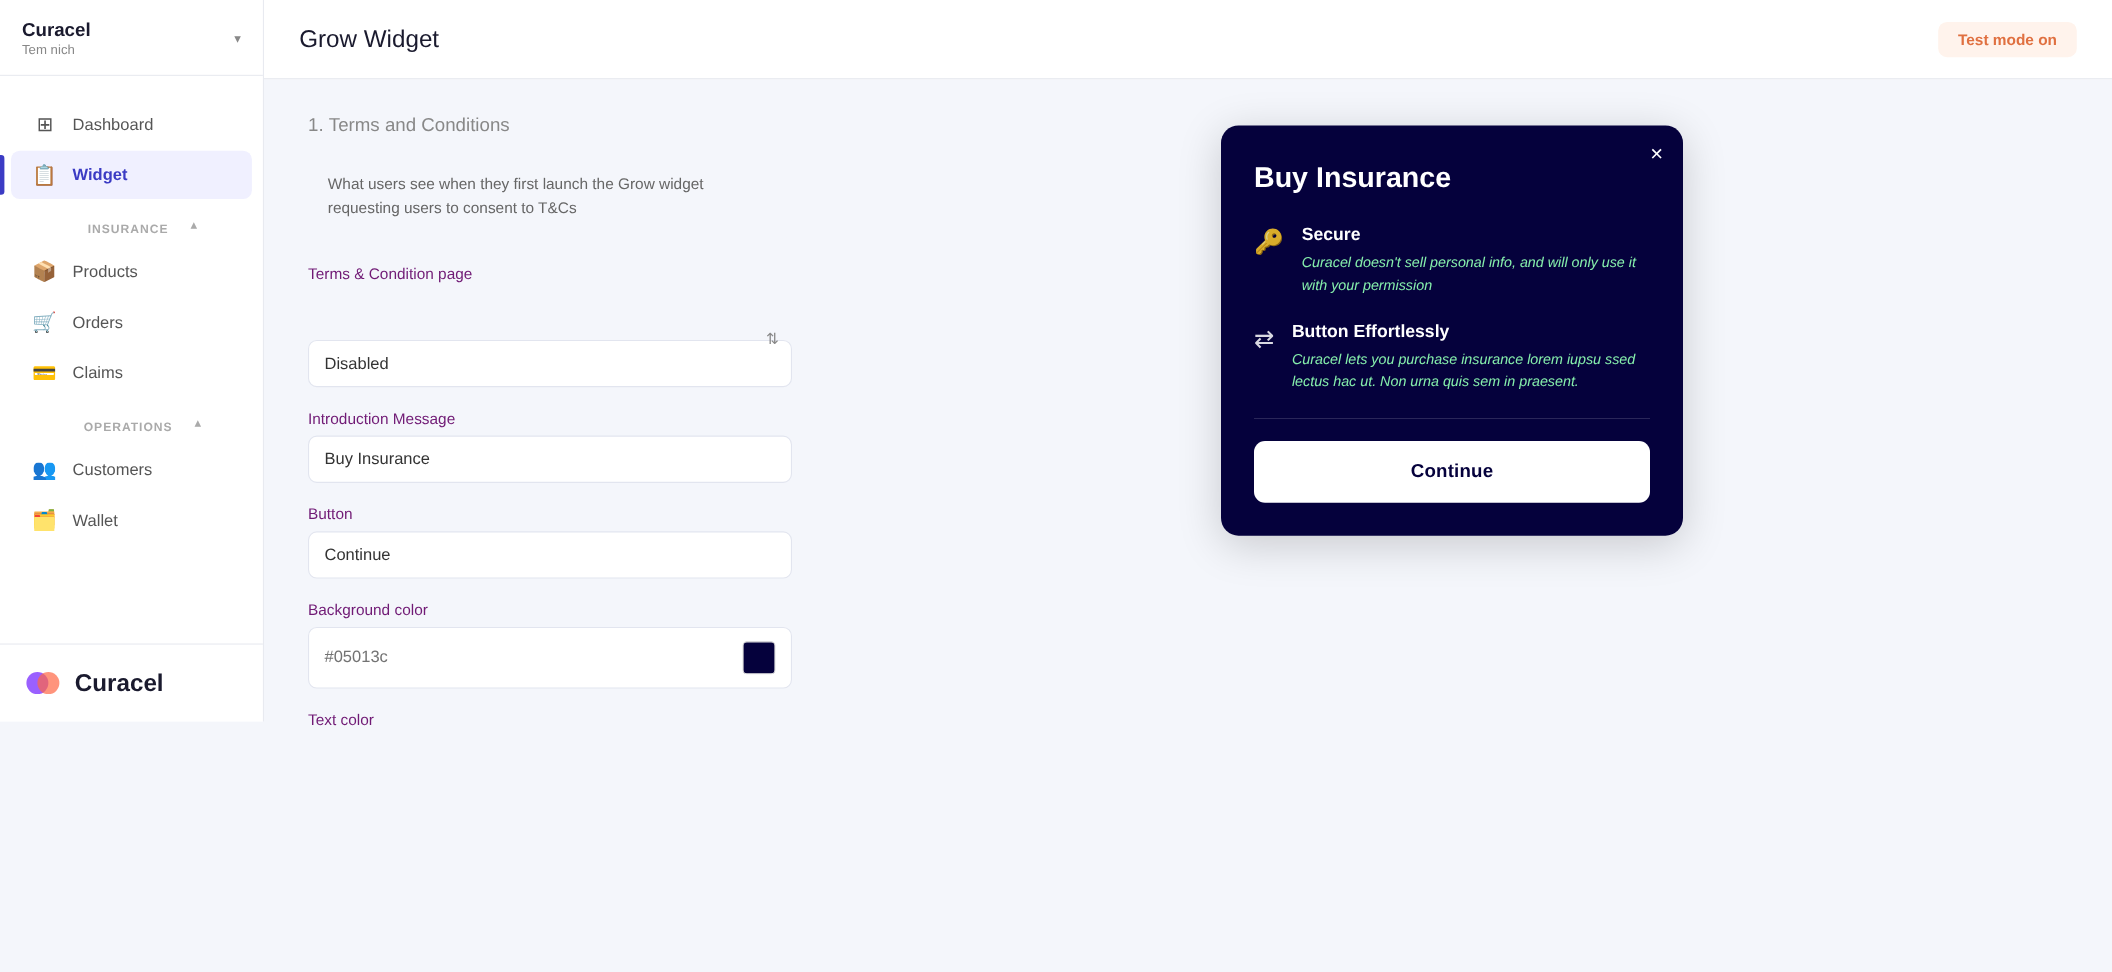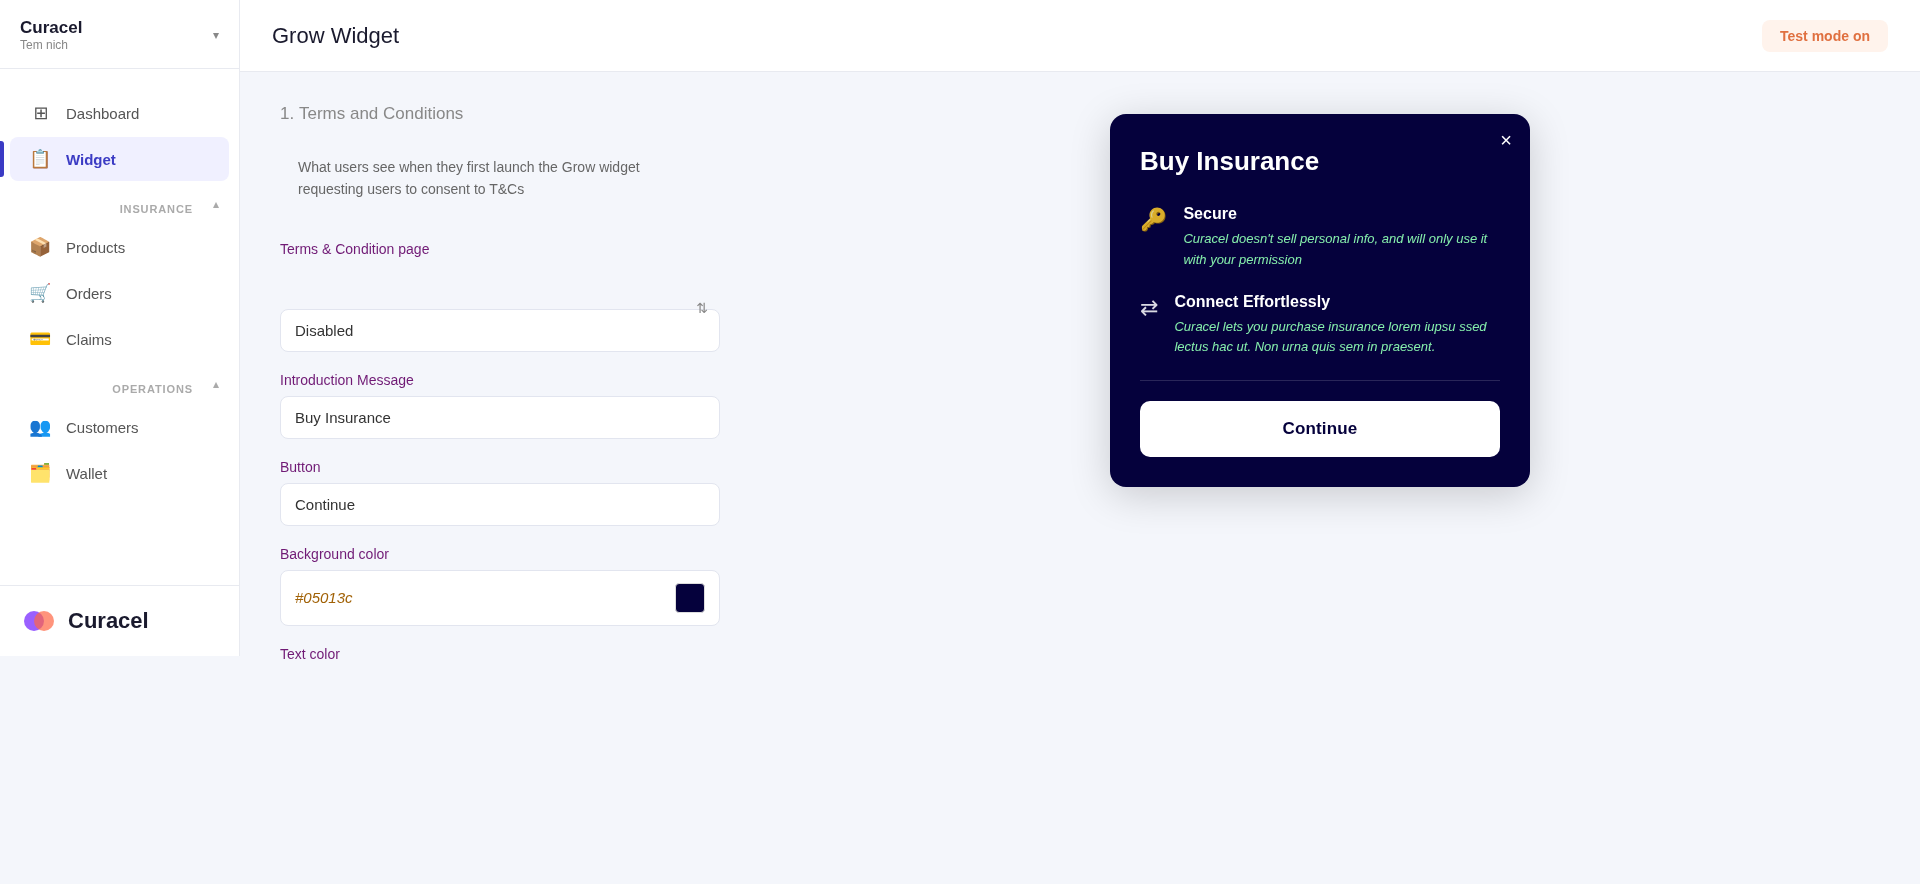--- a/index.html
+++ b/index.html
@@ -74,21 +74,21 @@
       font-size: 11px;
       font-weight: 700;
       color: #aaa;
       letter-spacing: 0.08em;
       padding: 14px 20px 4px 20px;
       text-transform: uppercase;
     }
     .nav-section-header {
       display: flex;
       align-items: center;
-      justify-content: flex-end;
+      justify-content: center;
       padding: 6px 20px 4px 20px;
     }
     .nav-icon {
       font-size: 18px;
       width: 22px;
       display: inline-flex;
       align-items: center;
       justify-content: center;
     }
     .sidebar-logo {
@@ -219,22 +219,21 @@
       align-items: center;
       gap: 10px;
       background: #fff;
       border: 1px solid #e2e5ef;
       border-radius: 8px;
       padding: 12px 14px;
     }
     .color-value {
       flex: 1;
       font-size: 15px;
-      color: #a16207;
-      font-style: italic;
+      color: #737373;
     }
     .color-swatch {
       width: 30px;
       height: 30px;
       border-radius: 4px;
       border: 1px solid #ddd;
     }
 
     
     .preview-panel {
@@ -444,21 +443,21 @@
           <div class="widget-feature-content">
             <div class="widget-feature-title">Secure</div>
             <div class="widget-feature-desc">Curacel doesn't sell personal info, and will only use it with your permission</div>
           </div>
         </div>
 
         
         <div class="widget-feature">
           <div class="widget-feature-icon">⇄</div>
           <div class="widget-feature-content">
-            <div class="widget-feature-title">Connect Effortlessly</div>
+            <div class="widget-feature-title">Button Effortlessly</div>
             <div class="widget-feature-desc">Curacel lets you purchase insurance lorem iupsu ssed lectus hac ut. Non urna quis sem in praesent.</div>
           </div>
         </div>
 
         <hr class="widget-divider">
 
         <button class="widget-continue-btn">Continue</button>
       </div>
     </div>
 

